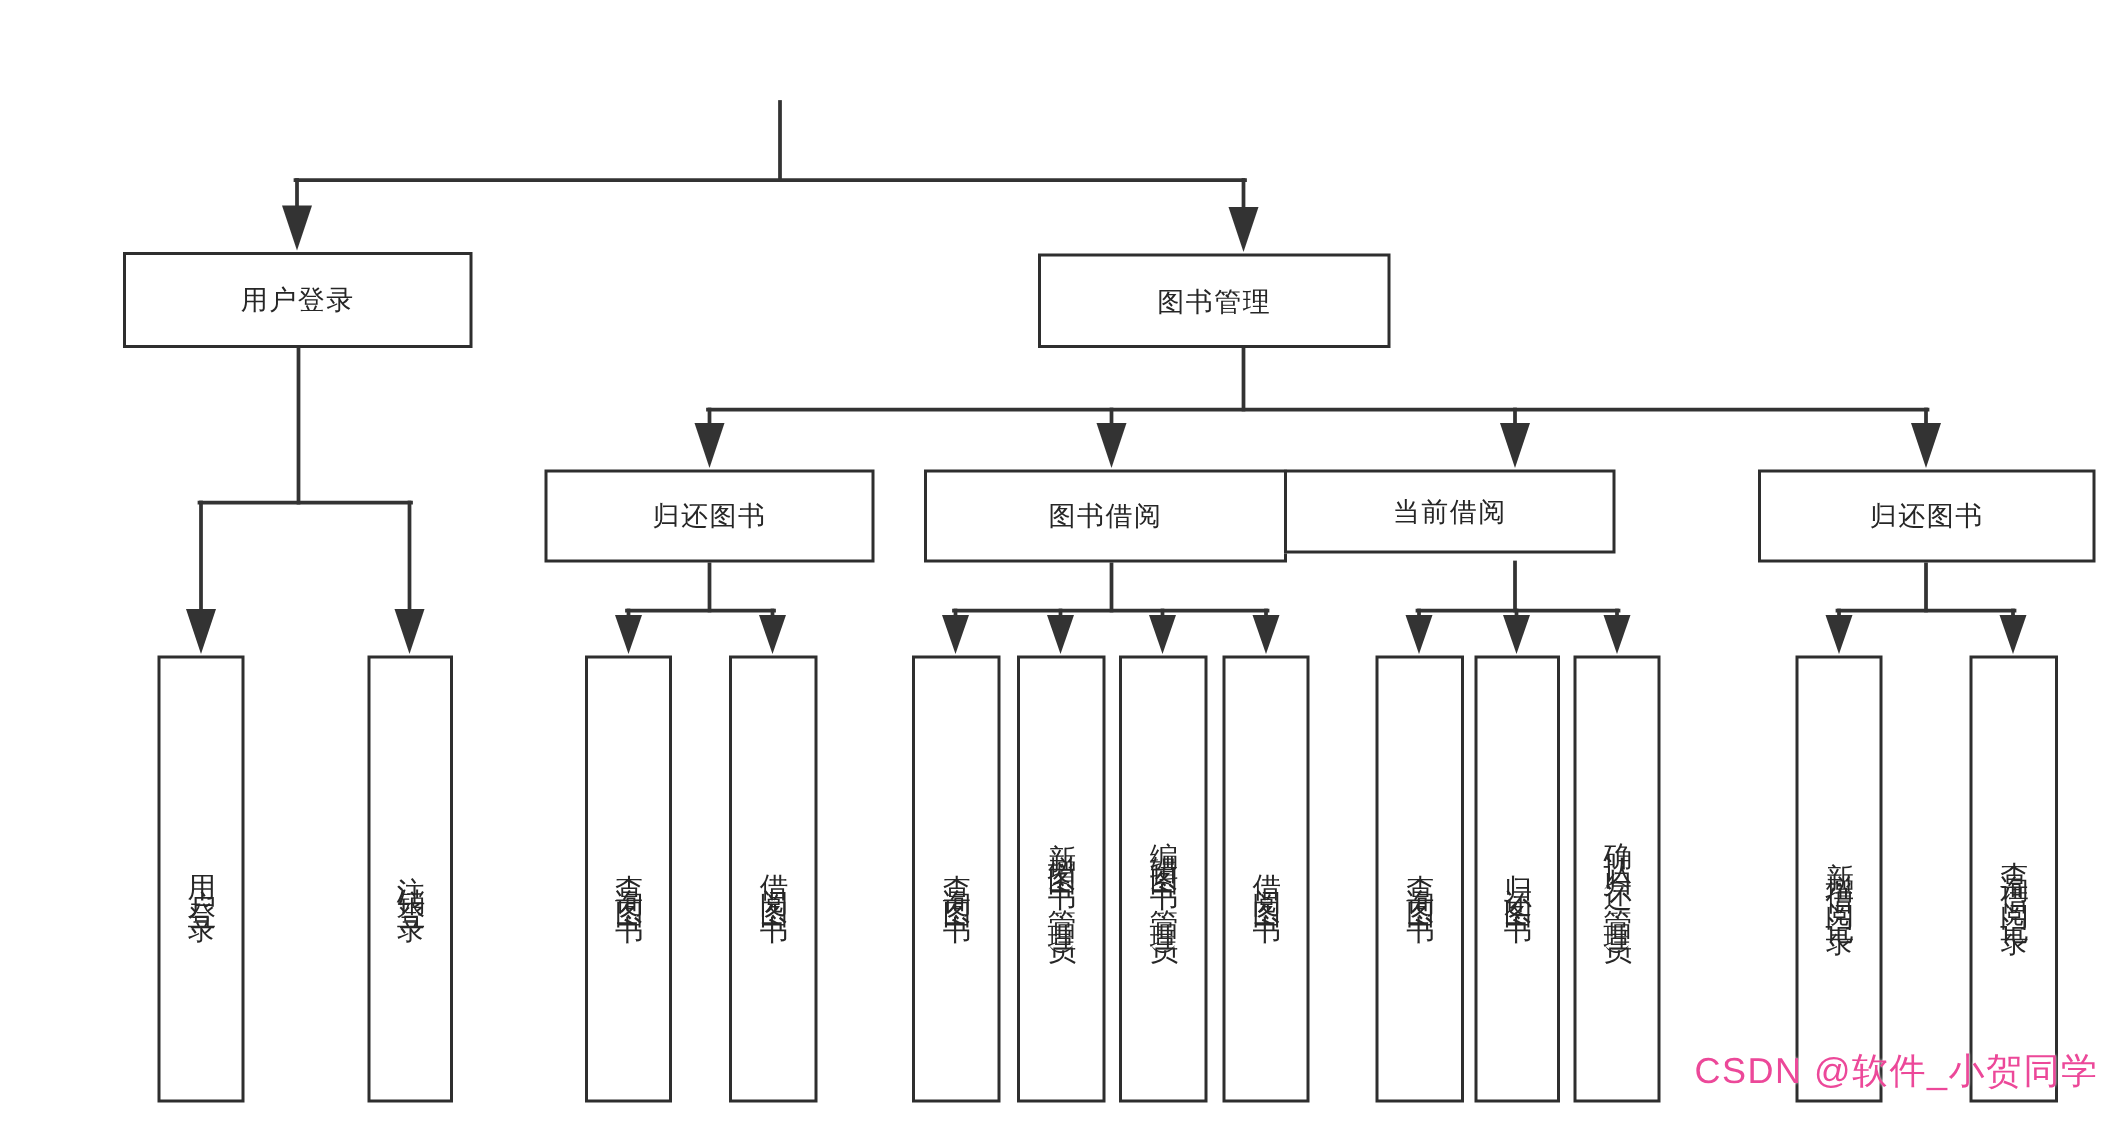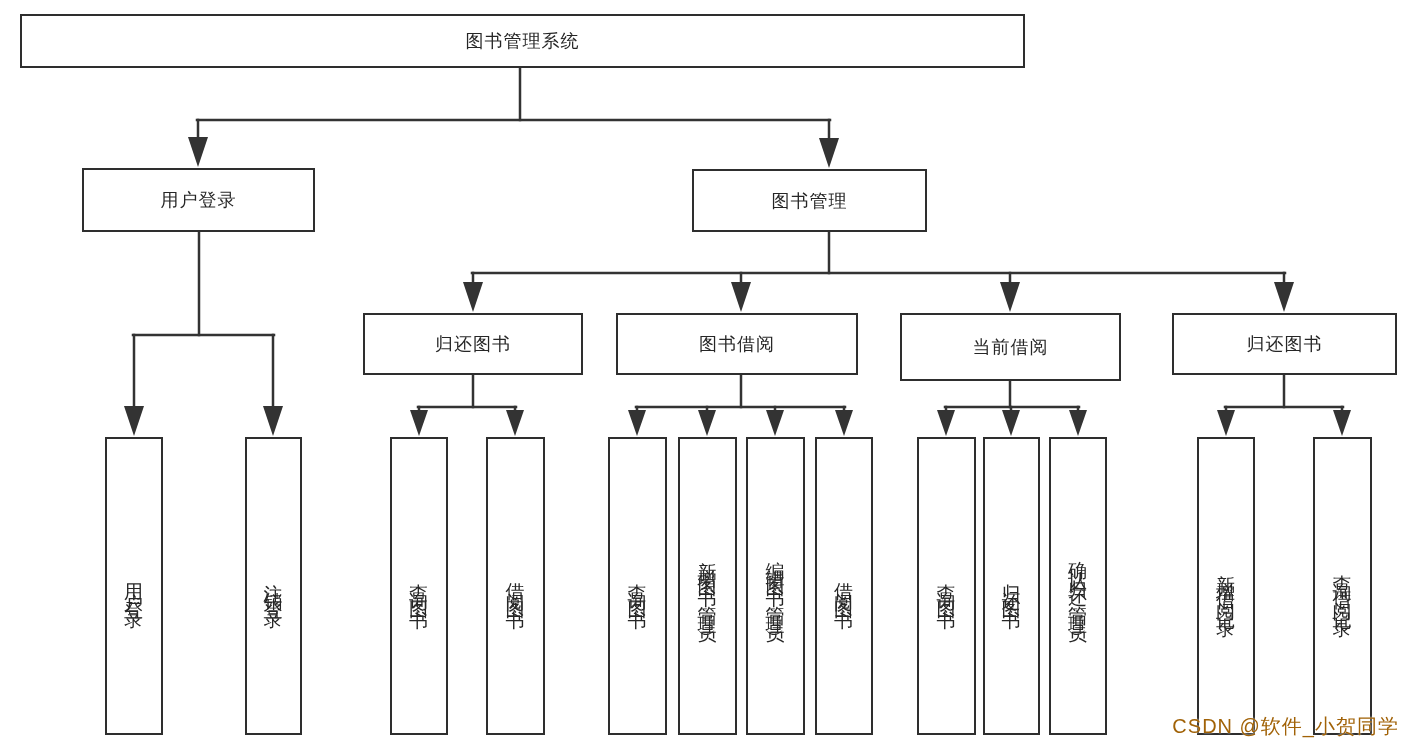--- a/index.html
+++ b/index.html
@@ -32,23 +32,23 @@
   .vtext {
     writing-mode: vertical-rl;
     text-orientation: mixed;
     font-size: 19px;
     letter-spacing: 9px;
     line-height: 1.0;
   }
   .watermark {
     position: absolute;
     right: 6px;
-    bottom: 7px;
-    font-size: 20px;
-    color: #a16207;
+    bottom: 17px;
+    font-size: 24px;
+    color: #ec4899;
     letter-spacing: 1px;
     z-index: 5;
     text-shadow: 0 0 2px #ffffff;
   }
 </style>
 </head>
 <body>
 
 <div class="stage">
 
@@ -111,28 +111,27 @@
       <polygon points="766,410 784,410 775,436"></polygon>
       <polygon points="835,410 853,410 844,436"></polygon>
       <polygon points="937,410 955,410 946,436"></polygon>
       <polygon points="1002,410 1020,410 1011,436"></polygon>
       <polygon points="1069,410 1087,410 1078,436"></polygon>
       <polygon points="1217,410 1235,410 1226,436"></polygon>
       <polygon points="1333,410 1351,410 1342,436"></polygon>
     </g>
   </svg>
 
-  <div class="box hbox" style="left:20px; top:14px; width:1005px; height:54px;">图书管理系统</div>
 
   <div class="box hbox" style="left:82px; top:168px; width:233px; height:64px;">用户登录</div>
   <div class="box hbox" style="left:692px; top:169px; width:235px; height:63px;">图书管理</div>
 
   <div class="box hbox" style="left:363px; top:313px; width:220px; height:62px;">归还图书</div>
   <div class="box hbox" style="left:616px; top:313px; width:242px; height:62px;">图书借阅</div>
-  <div class="box hbox" style="left:900px; top:313px; width:221px; height:68px;">当前借阅</div>
+  <div class="box hbox" style="left:856px; top:313px; width:221px; height:56px;">当前借阅</div>
   <div class="box hbox" style="left:1172px; top:313px; width:225px; height:62px;">归还图书</div>
 
   <div class="box vbox" style="left:105px; top:437px; width:58px; height:298px;">
     <span class="vtext">用户登录</span>
   </div>
   <div class="box vbox" style="left:245px; top:437px; width:57px; height:298px;">
     <span class="vtext">注销登录</span>
   </div>
 
   <div class="box vbox" style="left:390px; top:437px; width:58px; height:298px;">

